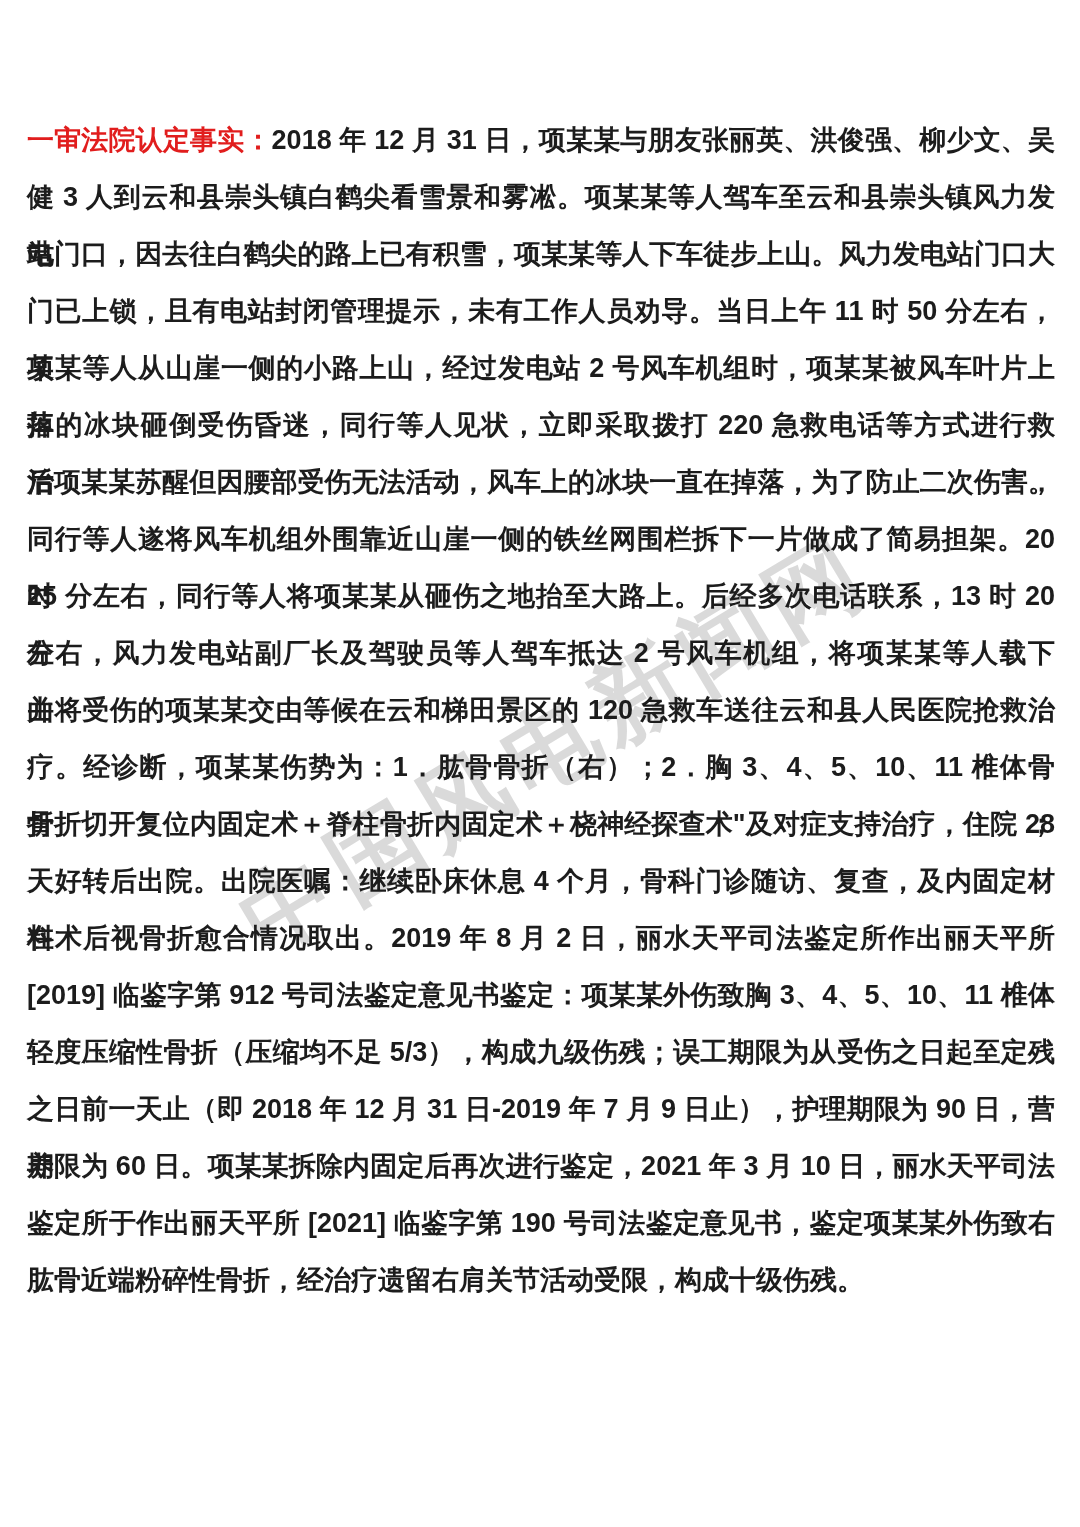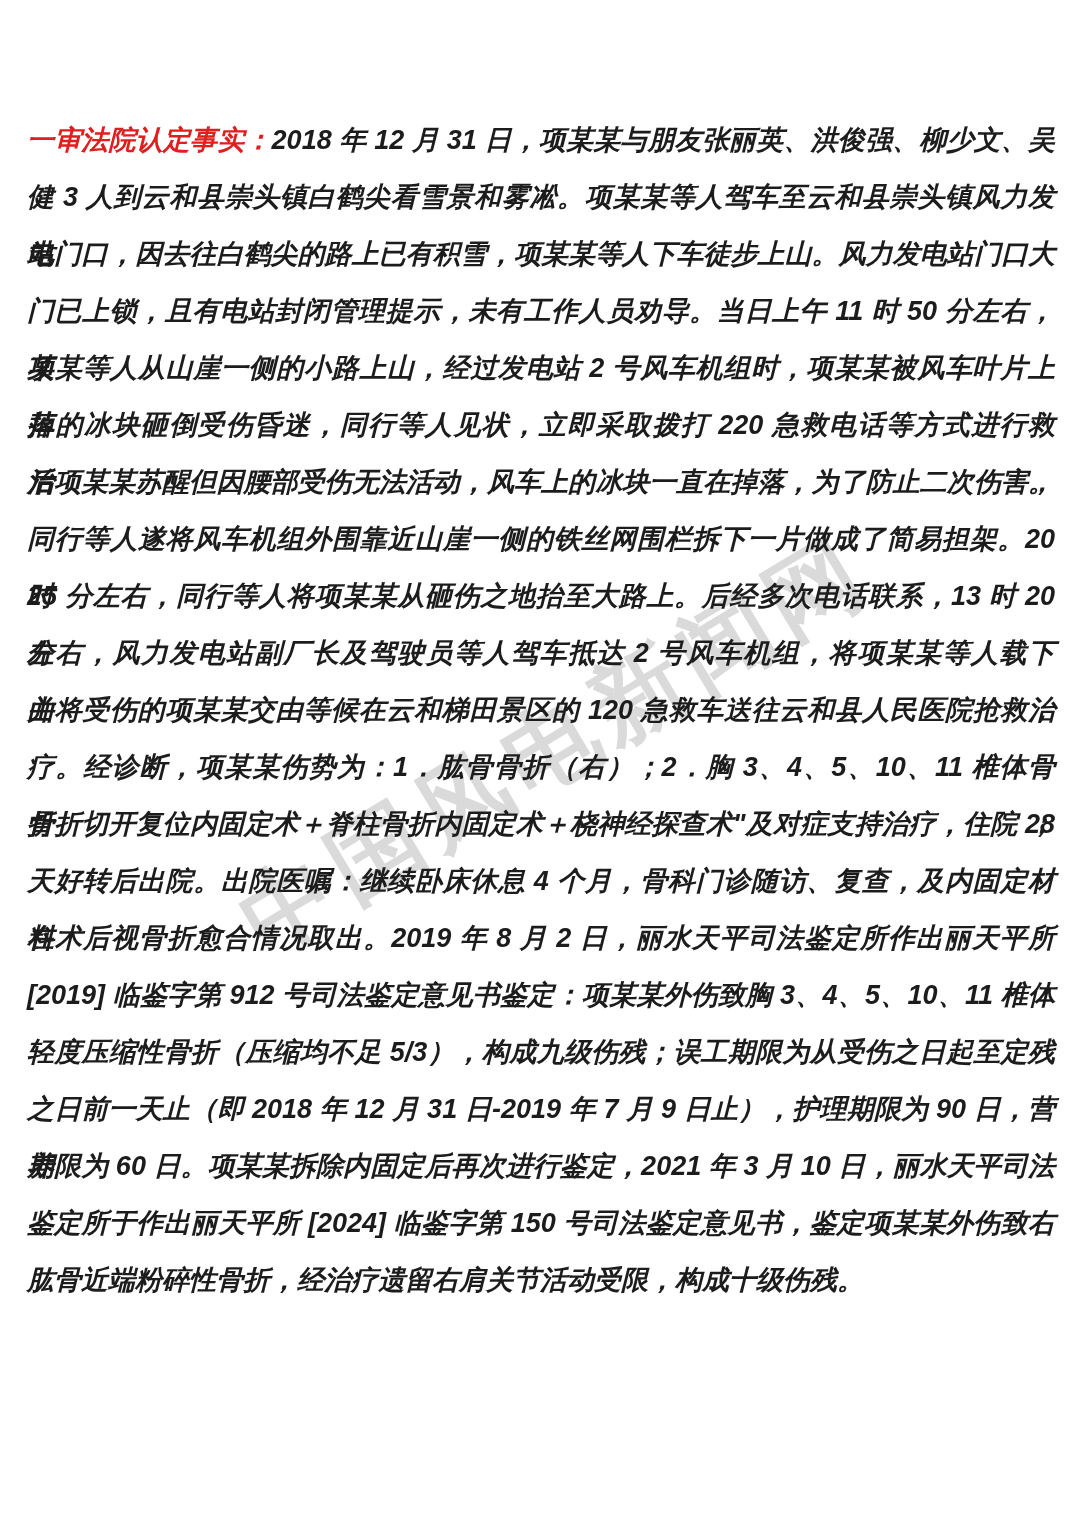--- a/index.html
+++ b/index.html
@@ -37,21 +37,20 @@
   .content {
     position: absolute;
     left: 27px;
     top: 112px;
     width: 1028px;
     z-index: 1;
     font-size: 27px;
     font-weight: 700;
     color: #1c1c1c;
     line-height: 57px;
-    font-style: italic;
   }
   .line {
     text-align: justify;
     text-align-last: justify;
     height: 57px;
     overflow: visible;
   }
   .line.last {
     text-align-last: left;
   }
@@ -82,17 +81,17 @@
     <div class="line">左右，风力发电站副厂长及驾驶员等人驾车抵达 2 号风车机组，将项某某等人载下山，</div>
     <div class="line">并将受伤的项某某交由等候在云和梯田景区的 120 急救车送往云和县人民医院抢救治</div>
     <div class="line">疗。经诊断，项某某伤势为：1．肱骨骨折（右）；2．胸 3、4、5、10、11 椎体骨折；</div>
     <div class="line">骨折切开复位内固定术＋脊柱骨折内固定术＋桡神经探查术"及对症支持治疗，住院 28</div>
     <div class="line">天好转后出院。出院医嘱：继续卧床休息 4 个月，骨科门诊随访、复查，及内固定材料</div>
     <div class="line">在术后视骨折愈合情况取出。2019 年 8 月 2 日，丽水天平司法鉴定所作出丽天平所</div>
     <div class="line">[2019] 临鉴字第 912 号司法鉴定意见书鉴定：项某某外伤致胸 3、4、5、10、11 椎体</div>
     <div class="line">轻度压缩性骨折（压缩均不足 5/3），构成九级伤残；误工期限为从受伤之日起至定残</div>
     <div class="line">之日前一天止（即 2018 年 12 月 31 日-2019 年 7 月 9 日止），护理期限为 90 日，营养</div>
     <div class="line">期限为 60 日。项某某拆除内固定后再次进行鉴定，2021 年 3 月 10 日，丽水天平司法</div>
-    <div class="line">鉴定所于作出丽天平所 [2024] 临鉴字第 150 号司法鉴定意见书，鉴定项某某外伤致右</div>
+    <div class="line">鉴定所于作出丽天平所 [2021] 临鉴字第 190 号司法鉴定意见书，鉴定项某某外伤致右</div>
     <div class="line last">肱骨近端粉碎性骨折，经治疗遗留右肩关节活动受限，构成十级伤残。</div>
 
   </div>
 </div>
 
 </body></html>

